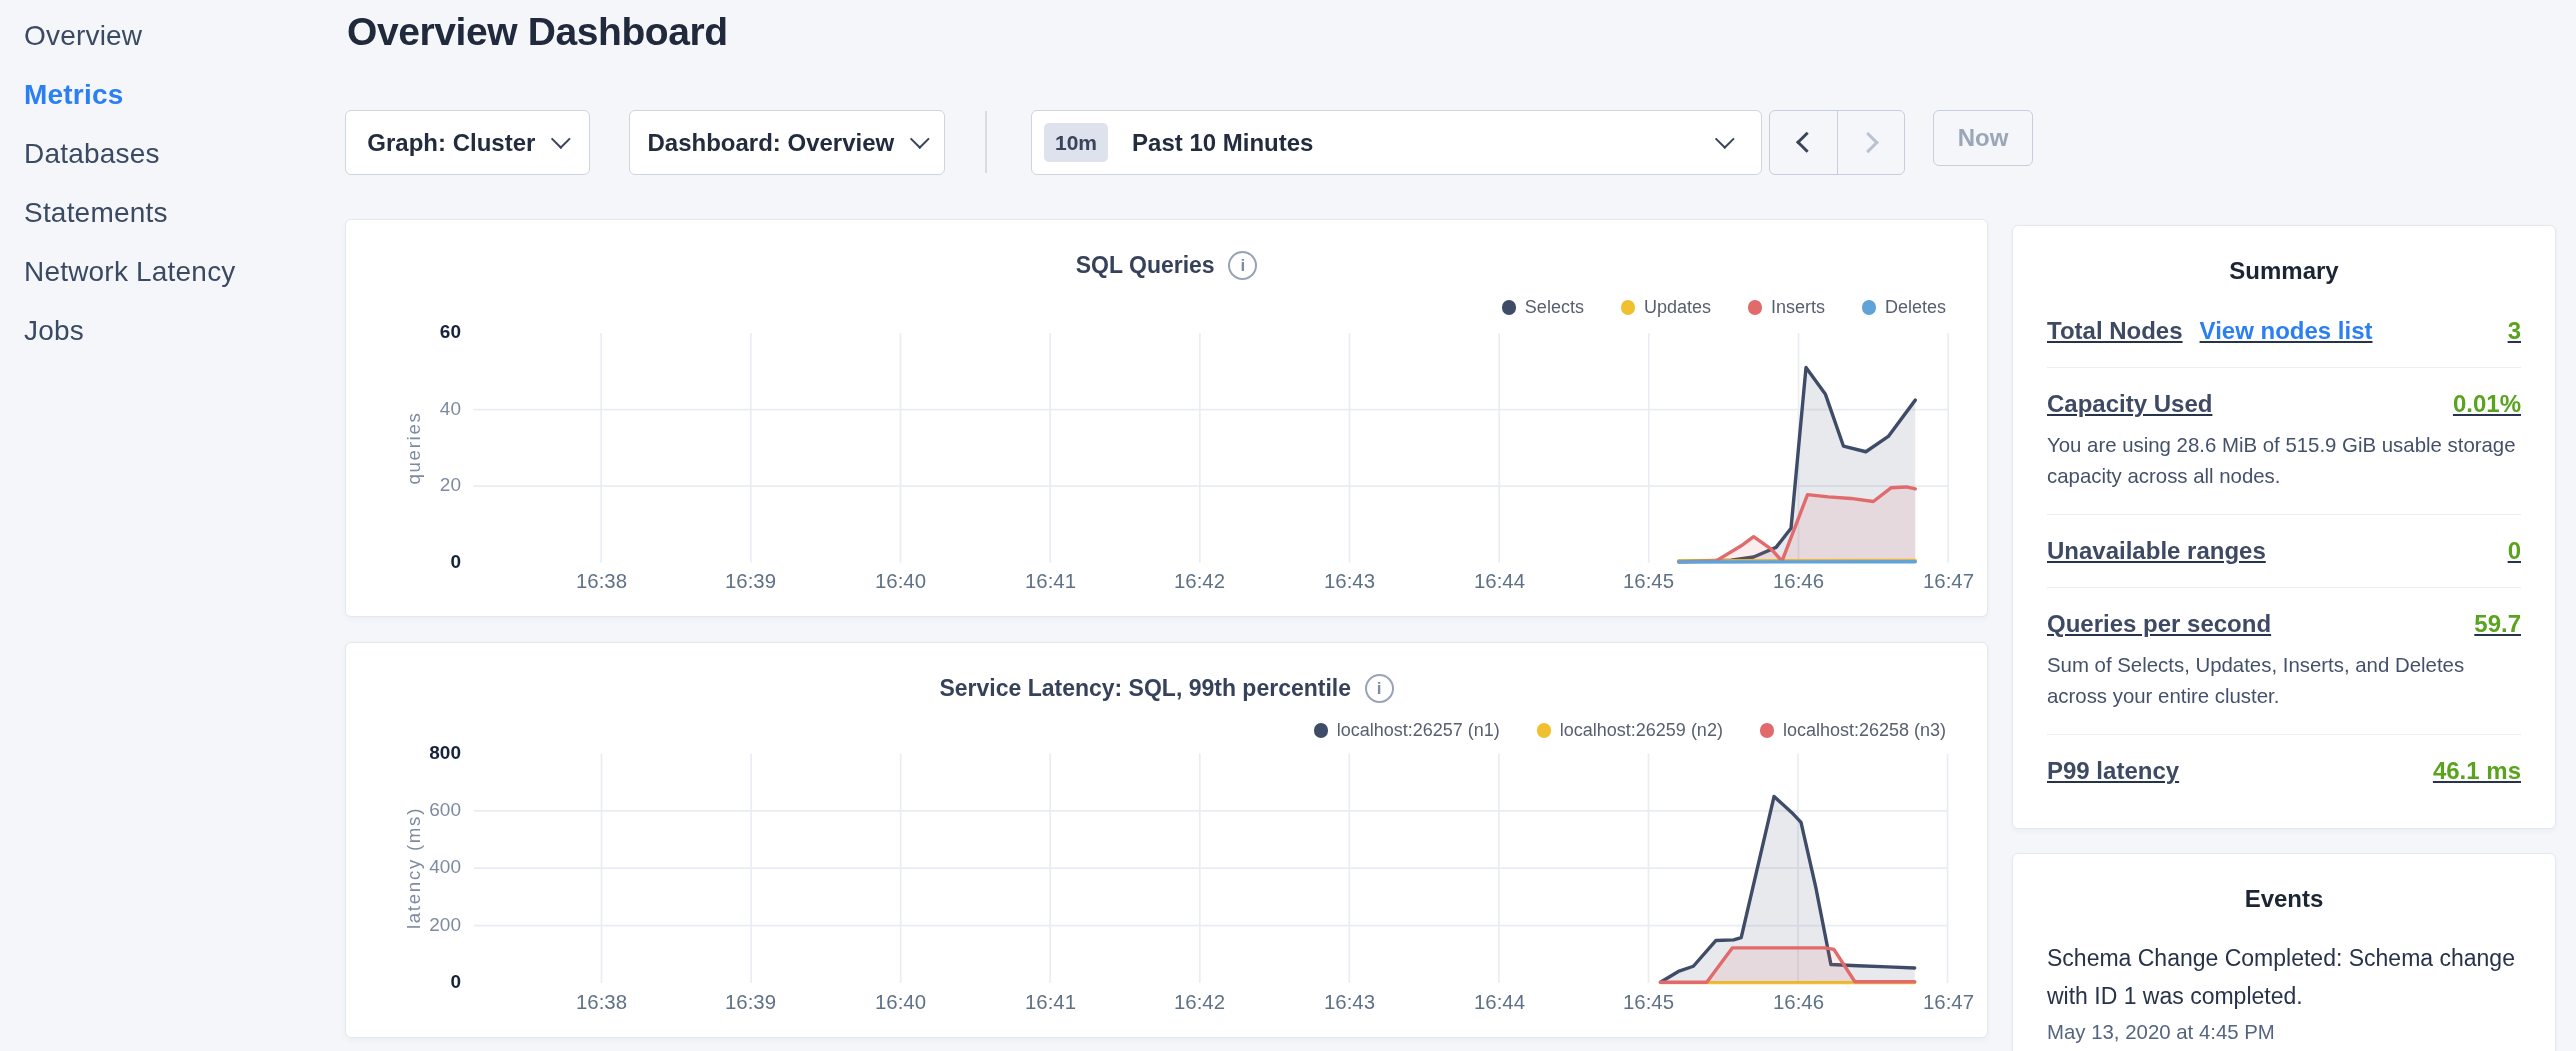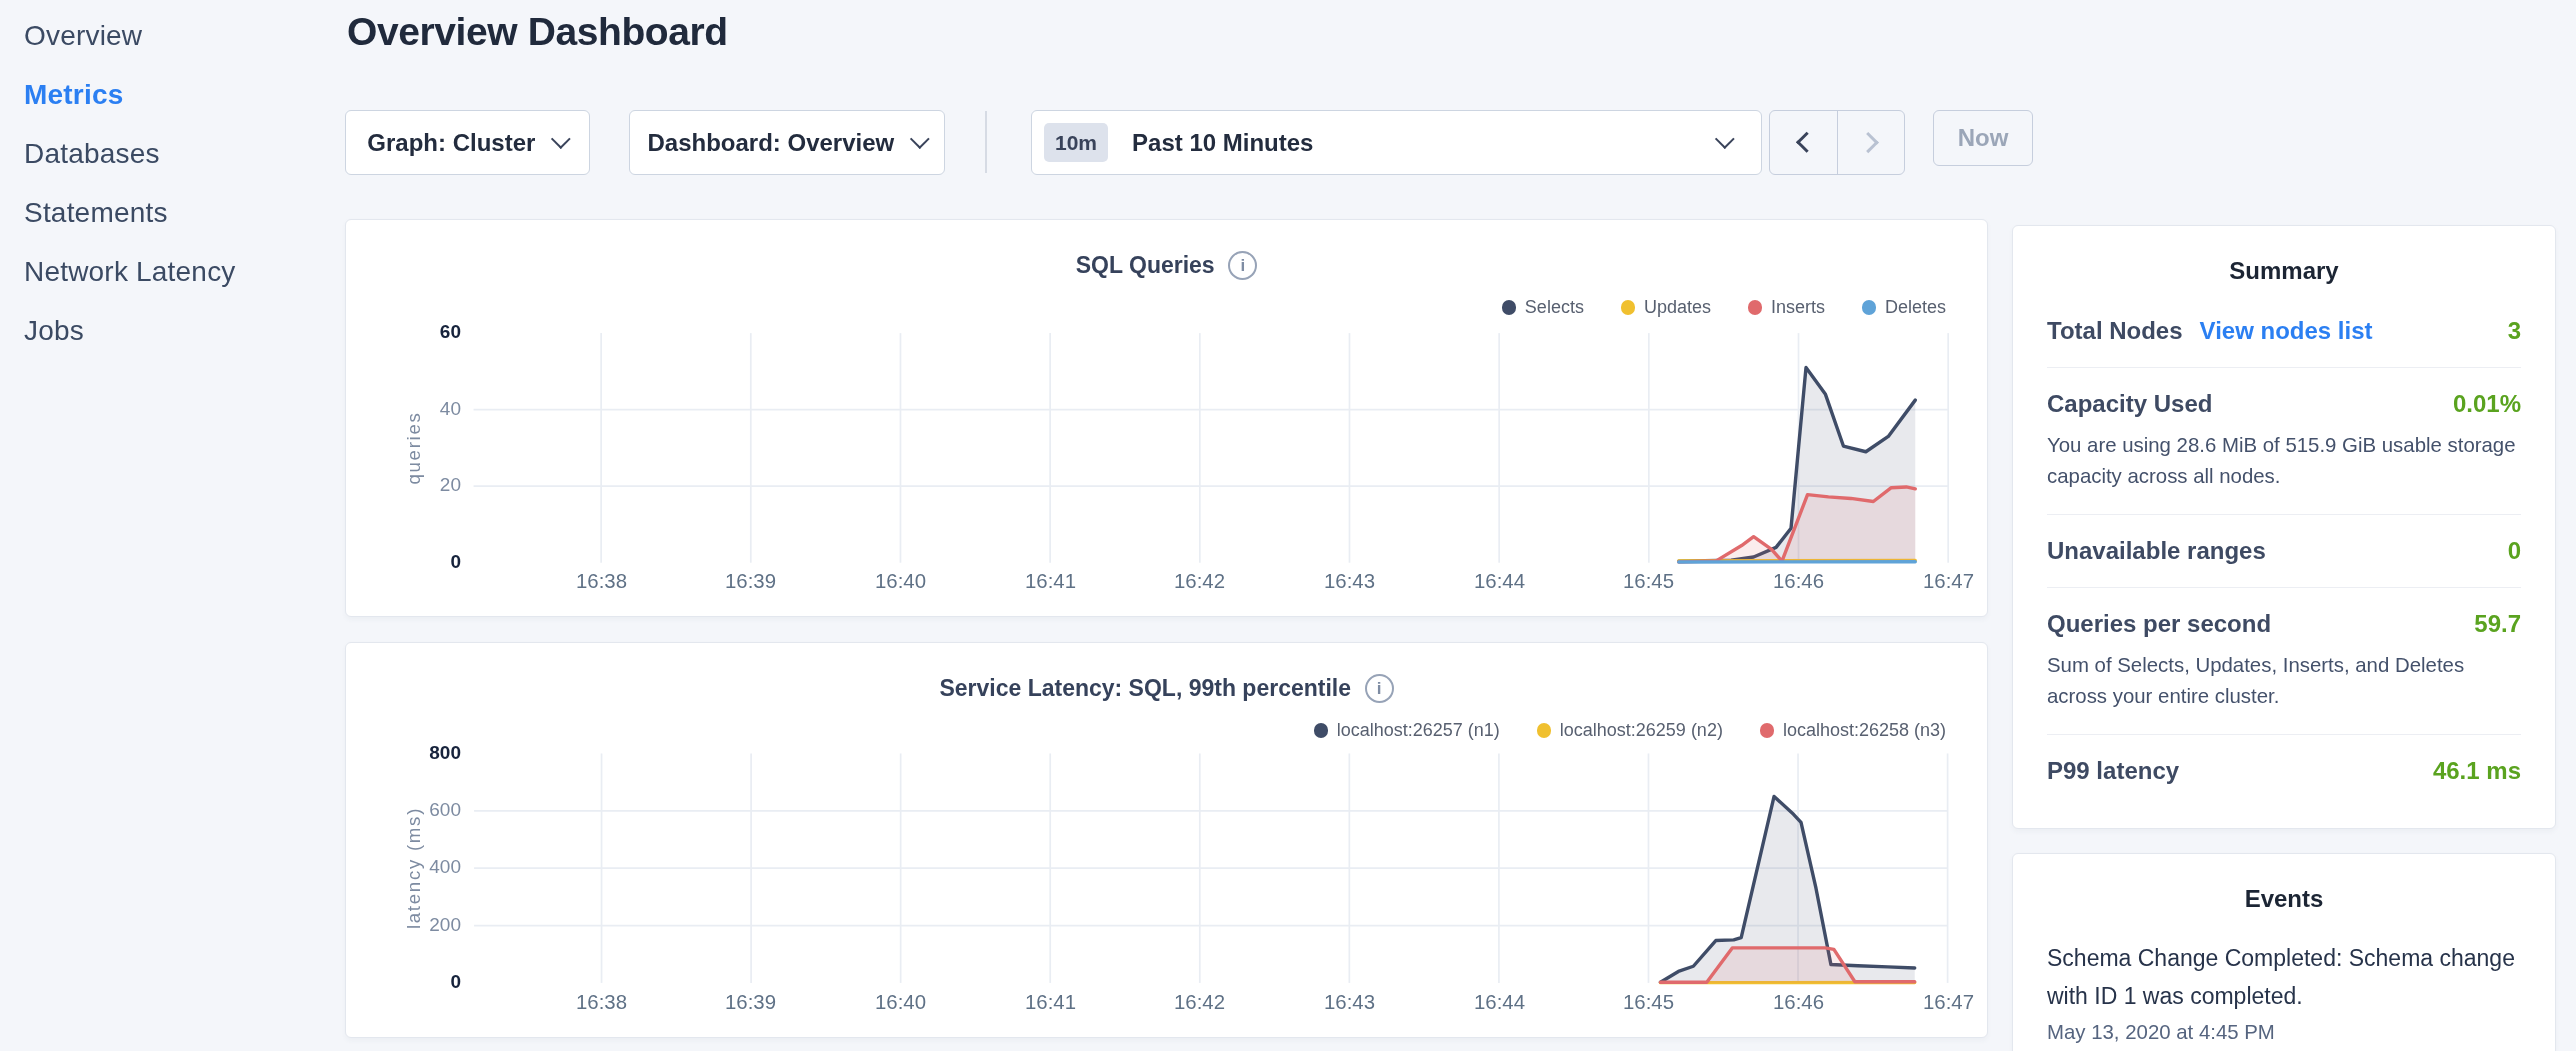--- a/index.html
+++ b/index.html
@@ -65,21 +65,21 @@
       transform:translate(-50%,-50%) rotate(-90deg);white-space:nowrap;}
 
   
   .panel{position:absolute;left:2012px;width:544px;background:#fff;border:1.7px solid #e3e7ee;
       border-radius:6px;box-sizing:border-box;padding:0 34px;box-shadow:0 2.6px 5.1px rgba(60,70,90,.04);}
   #summary-card{top:225px;height:604px;}
   #events-card{top:853px;height:255px;}
   .panel h2{text-align:center;font-size:24px;font-weight:700;color:#1c2534;margin:31px 0 10.2px;}
   .srow{padding:22px 0;border-bottom:1.7px solid #eceef3;}
   .srow.last{border-bottom:none;}
-  .srow .top{display:flex;align-items:center;}
+  .srow .top{display:flex;align-items:center;text-decoration:underline;}
   .srow .lbl{font-size:24px;font-weight:700;color:#3e4a63;}
   .srow .link{font-size:24px;font-weight:700;color:#2b7ff2;margin-left:17px;cursor:pointer;}
   .srow .val{margin-left:auto;font-size:24px;font-weight:700;color:#5aa31f;white-space:nowrap;}
   .srow .desc{margin-top:12px;font-size:20.4px;line-height:31px;color:#44516b;}
   #events-list{list-style:none;margin:25.5px 0 0;padding:0;}
   .event .etext{font-size:23px;line-height:38px;color:#27334a;}
   .event .etime{margin-top:6.8px;font-size:20.4px;color:#55647f;}
 </style>
 </head>
 <body>

